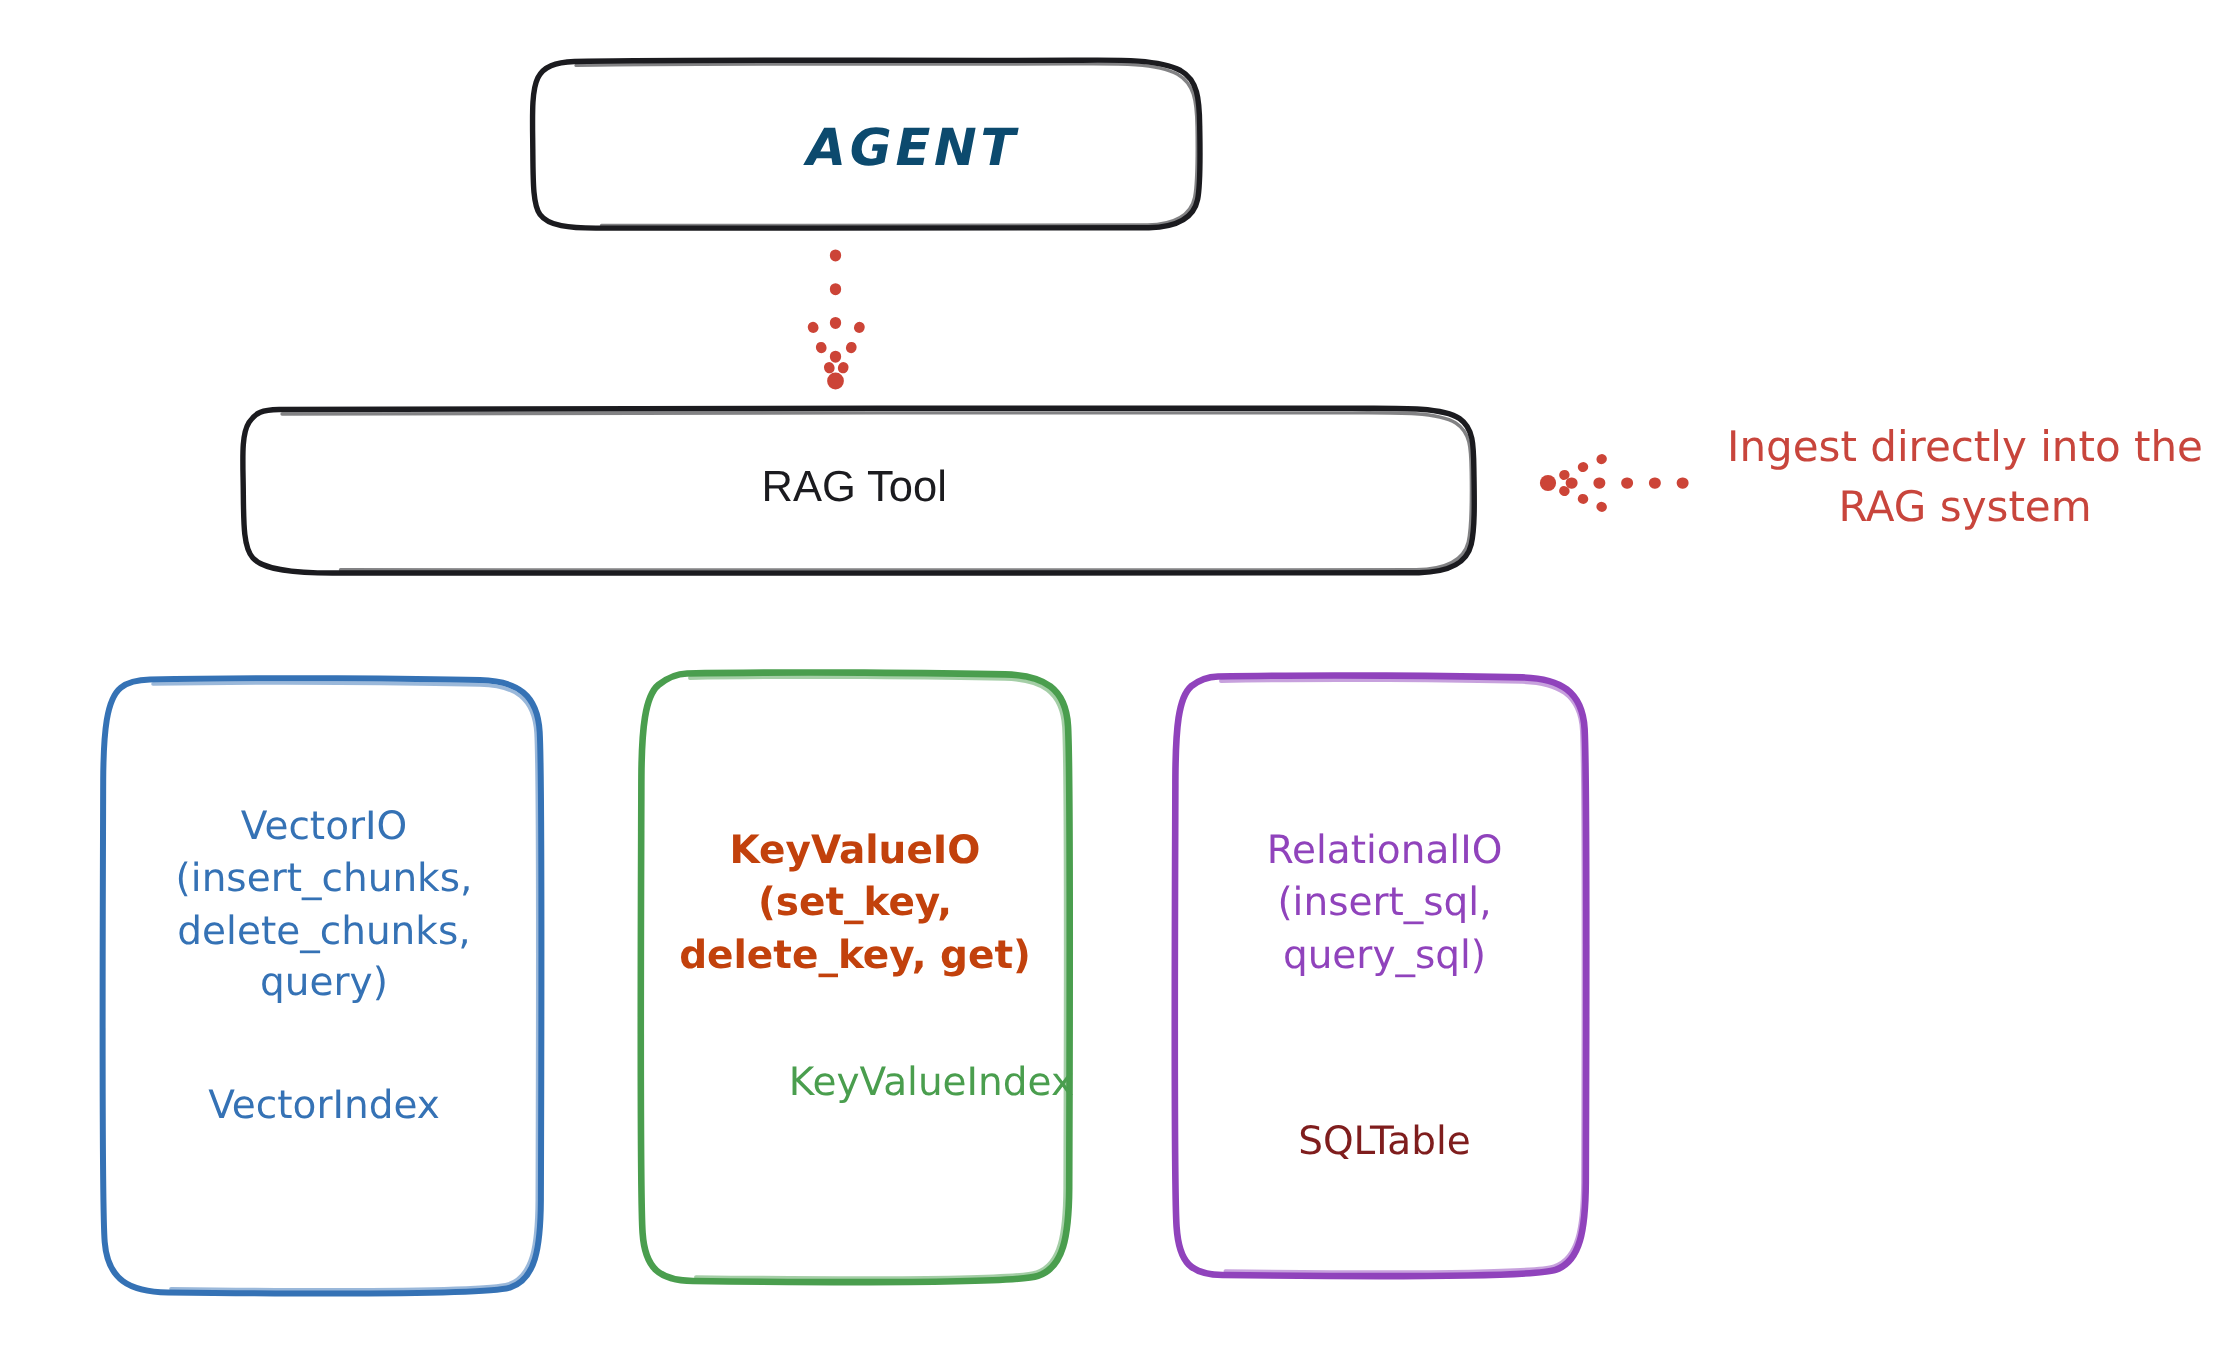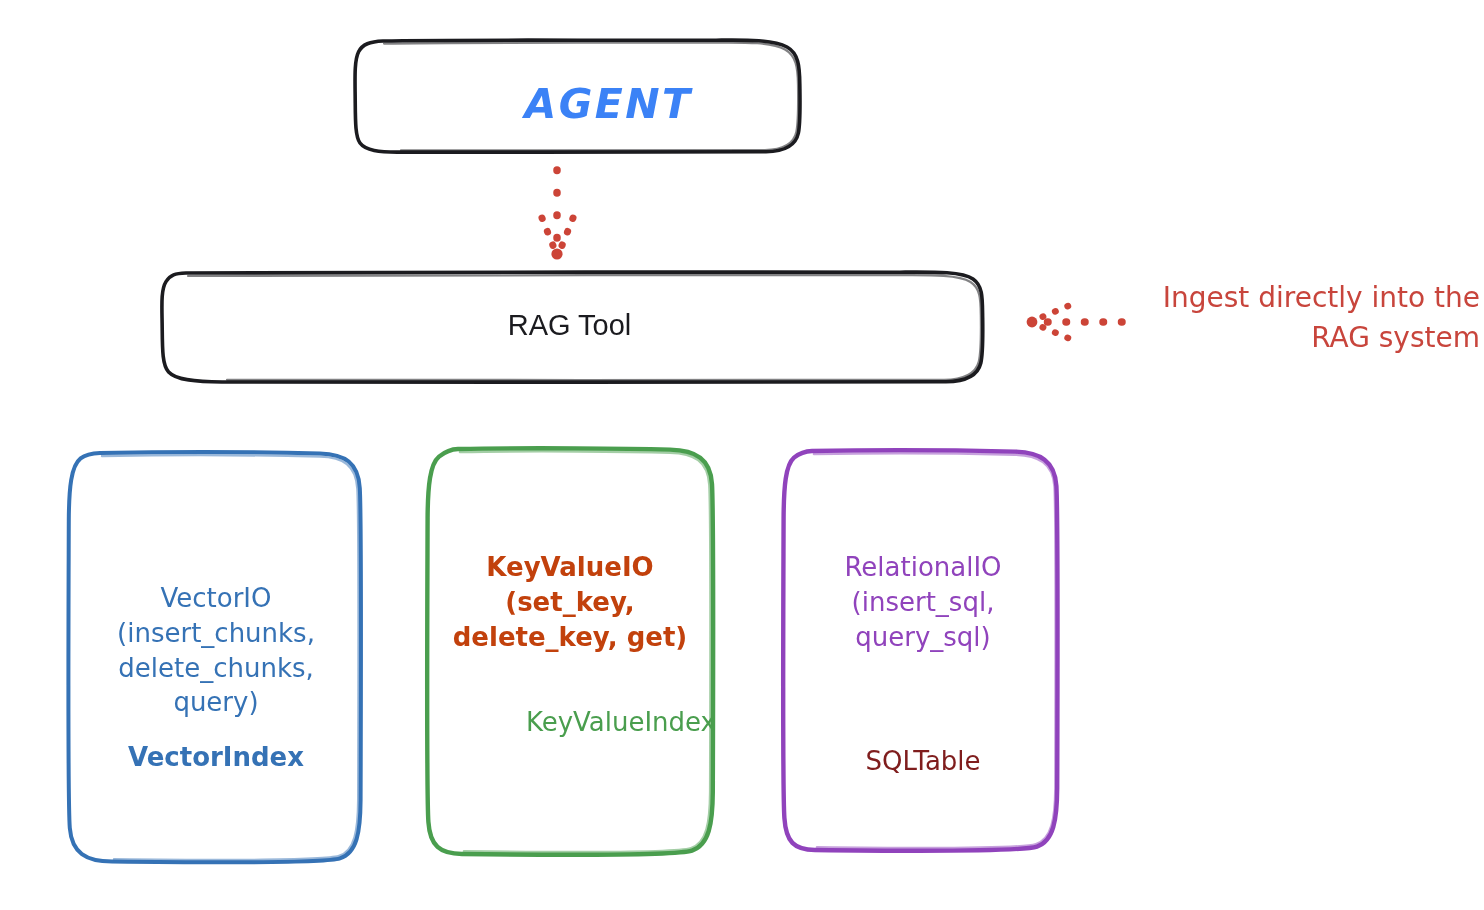--- a/index.html
+++ b/index.html
@@ -23,58 +23,58 @@
   .node-label {
     position: absolute;
     text-align: center;
     line-height: 1.28;
     white-space: pre-line;
     user-select: none;
   }
   
   #agent-label {
     left: 355px; top: 78px; width: 507px;
-    font-size: 41px;
+    font-size: 34px;
     font-style: italic;
     font-weight: 600;
     letter-spacing: 2.5px;
-    color: #3b82f6;
+    color: #0c4a6e;
     font-family: "DejaVu Sans", sans-serif;
   }
   
   #ragtool-label {
     left: 157px; top: 307px; width: 825px;
     font-size: 29px;
     color: #1b1b1f;
     font-family: Liberation Sans, sans-serif;
   }
   
   .card-text {
     position: absolute;
     text-align: center;
     line-height: 1.34;
     font-size: 26px;
     font-family: "DejaVu Sans", sans-serif;
     user-select: none;
   }
-  #vector-api  { left: 72px;  top: 534px; width: 288px; color: #3572B5; margin-top: 47px; }
-  #vector-impl { left: 72px;  top: 740px; width: 288px; color: #3572B5; font-weight: bold; }
+  #vector-api  { left: 72px;  top: 534px; width: 288px; color: #3572B5; }
+  #vector-impl { left: 72px;  top: 720px; width: 288px; color: #3572B5; }
   #kv-api      { left: 424px; top: 550px; width: 292px; color: #c2410c; font-weight: bold; }
   #kv-impl     { left: 424px; top: 705px; width: 292px; color: #4A9E4E; text-align: right; }
   #rel-api     { left: 782px; top: 550px; width: 282px; color: #9043BC; }
   #rel-impl    { left: 782px; top: 744px; width: 282px; color: #7f1d1d; }
 
   
   #ingest-note {
     position: absolute;
     left: 1140px; top: 278px; width: 340px;
     font-size: 28px;
     line-height: 1.42;
     color: #C8453C;
-    text-align: right;
+    text-align: center;
     font-family: "DejaVu Sans", sans-serif;
     user-select: none;
   }
 </style>
 </head>
 <body>
 
 <svg id="canvas" viewBox="0 0 1484 910" xmlns="http://www.w3.org/2000/svg">
 
   <g>

